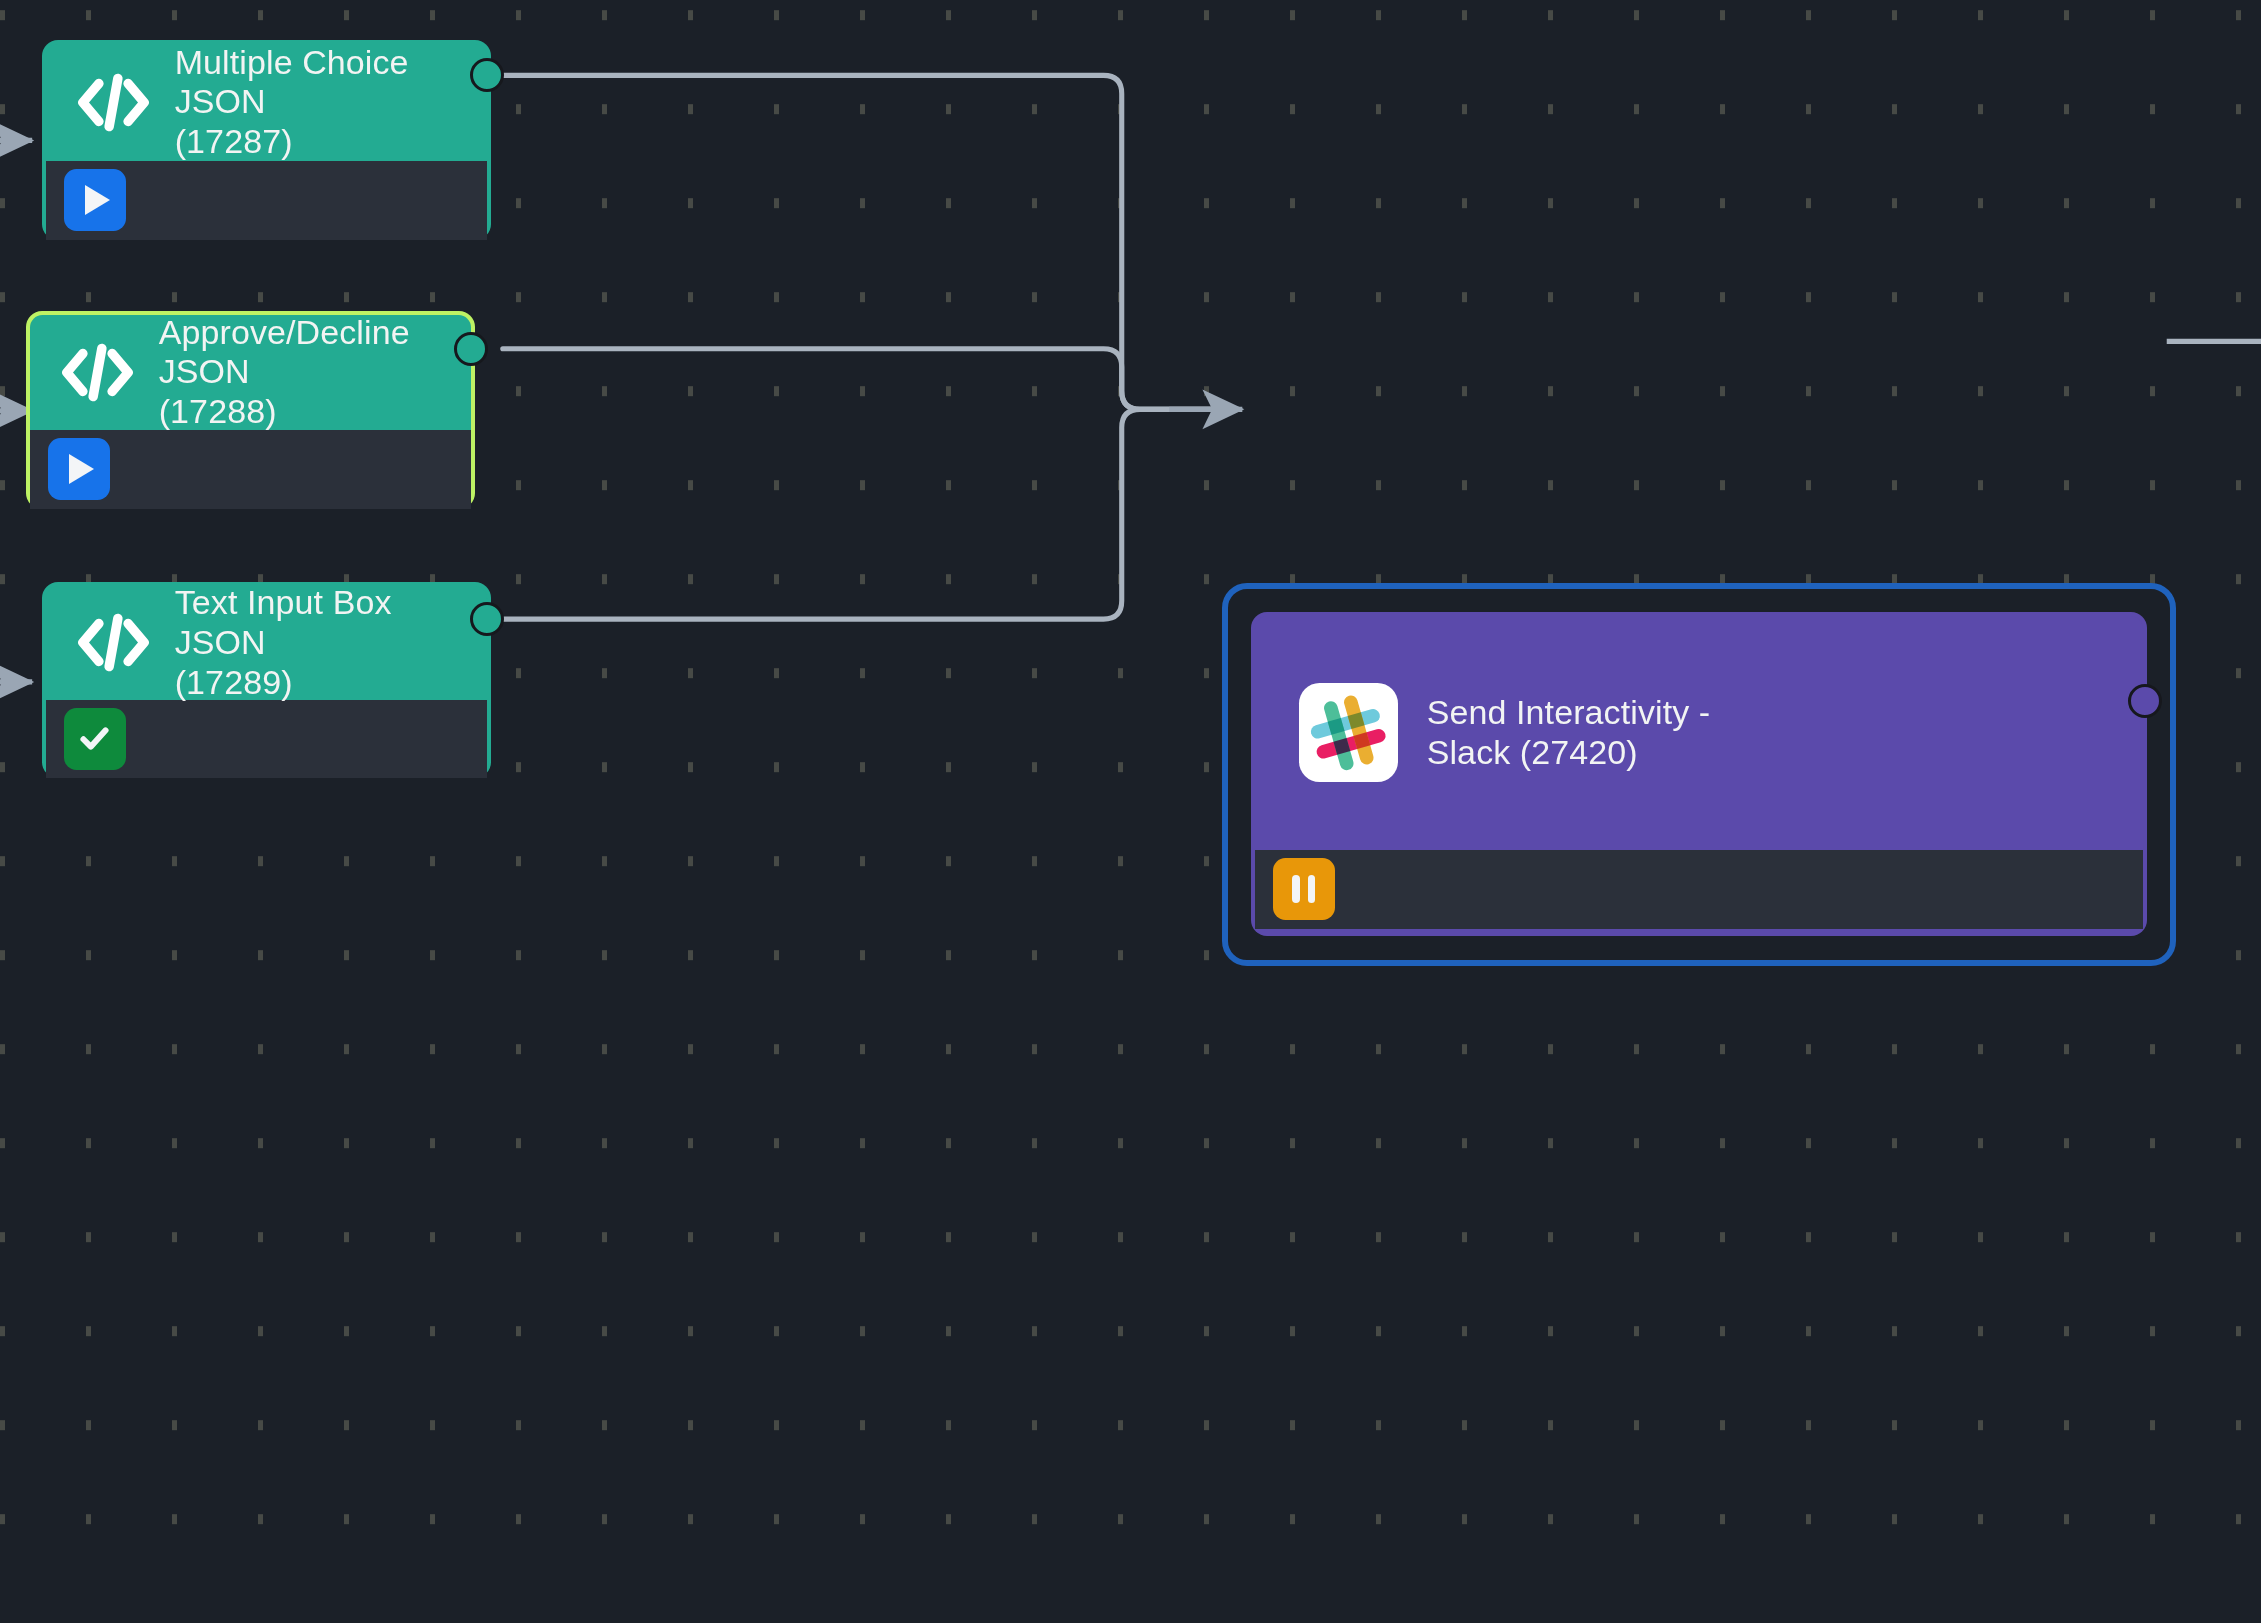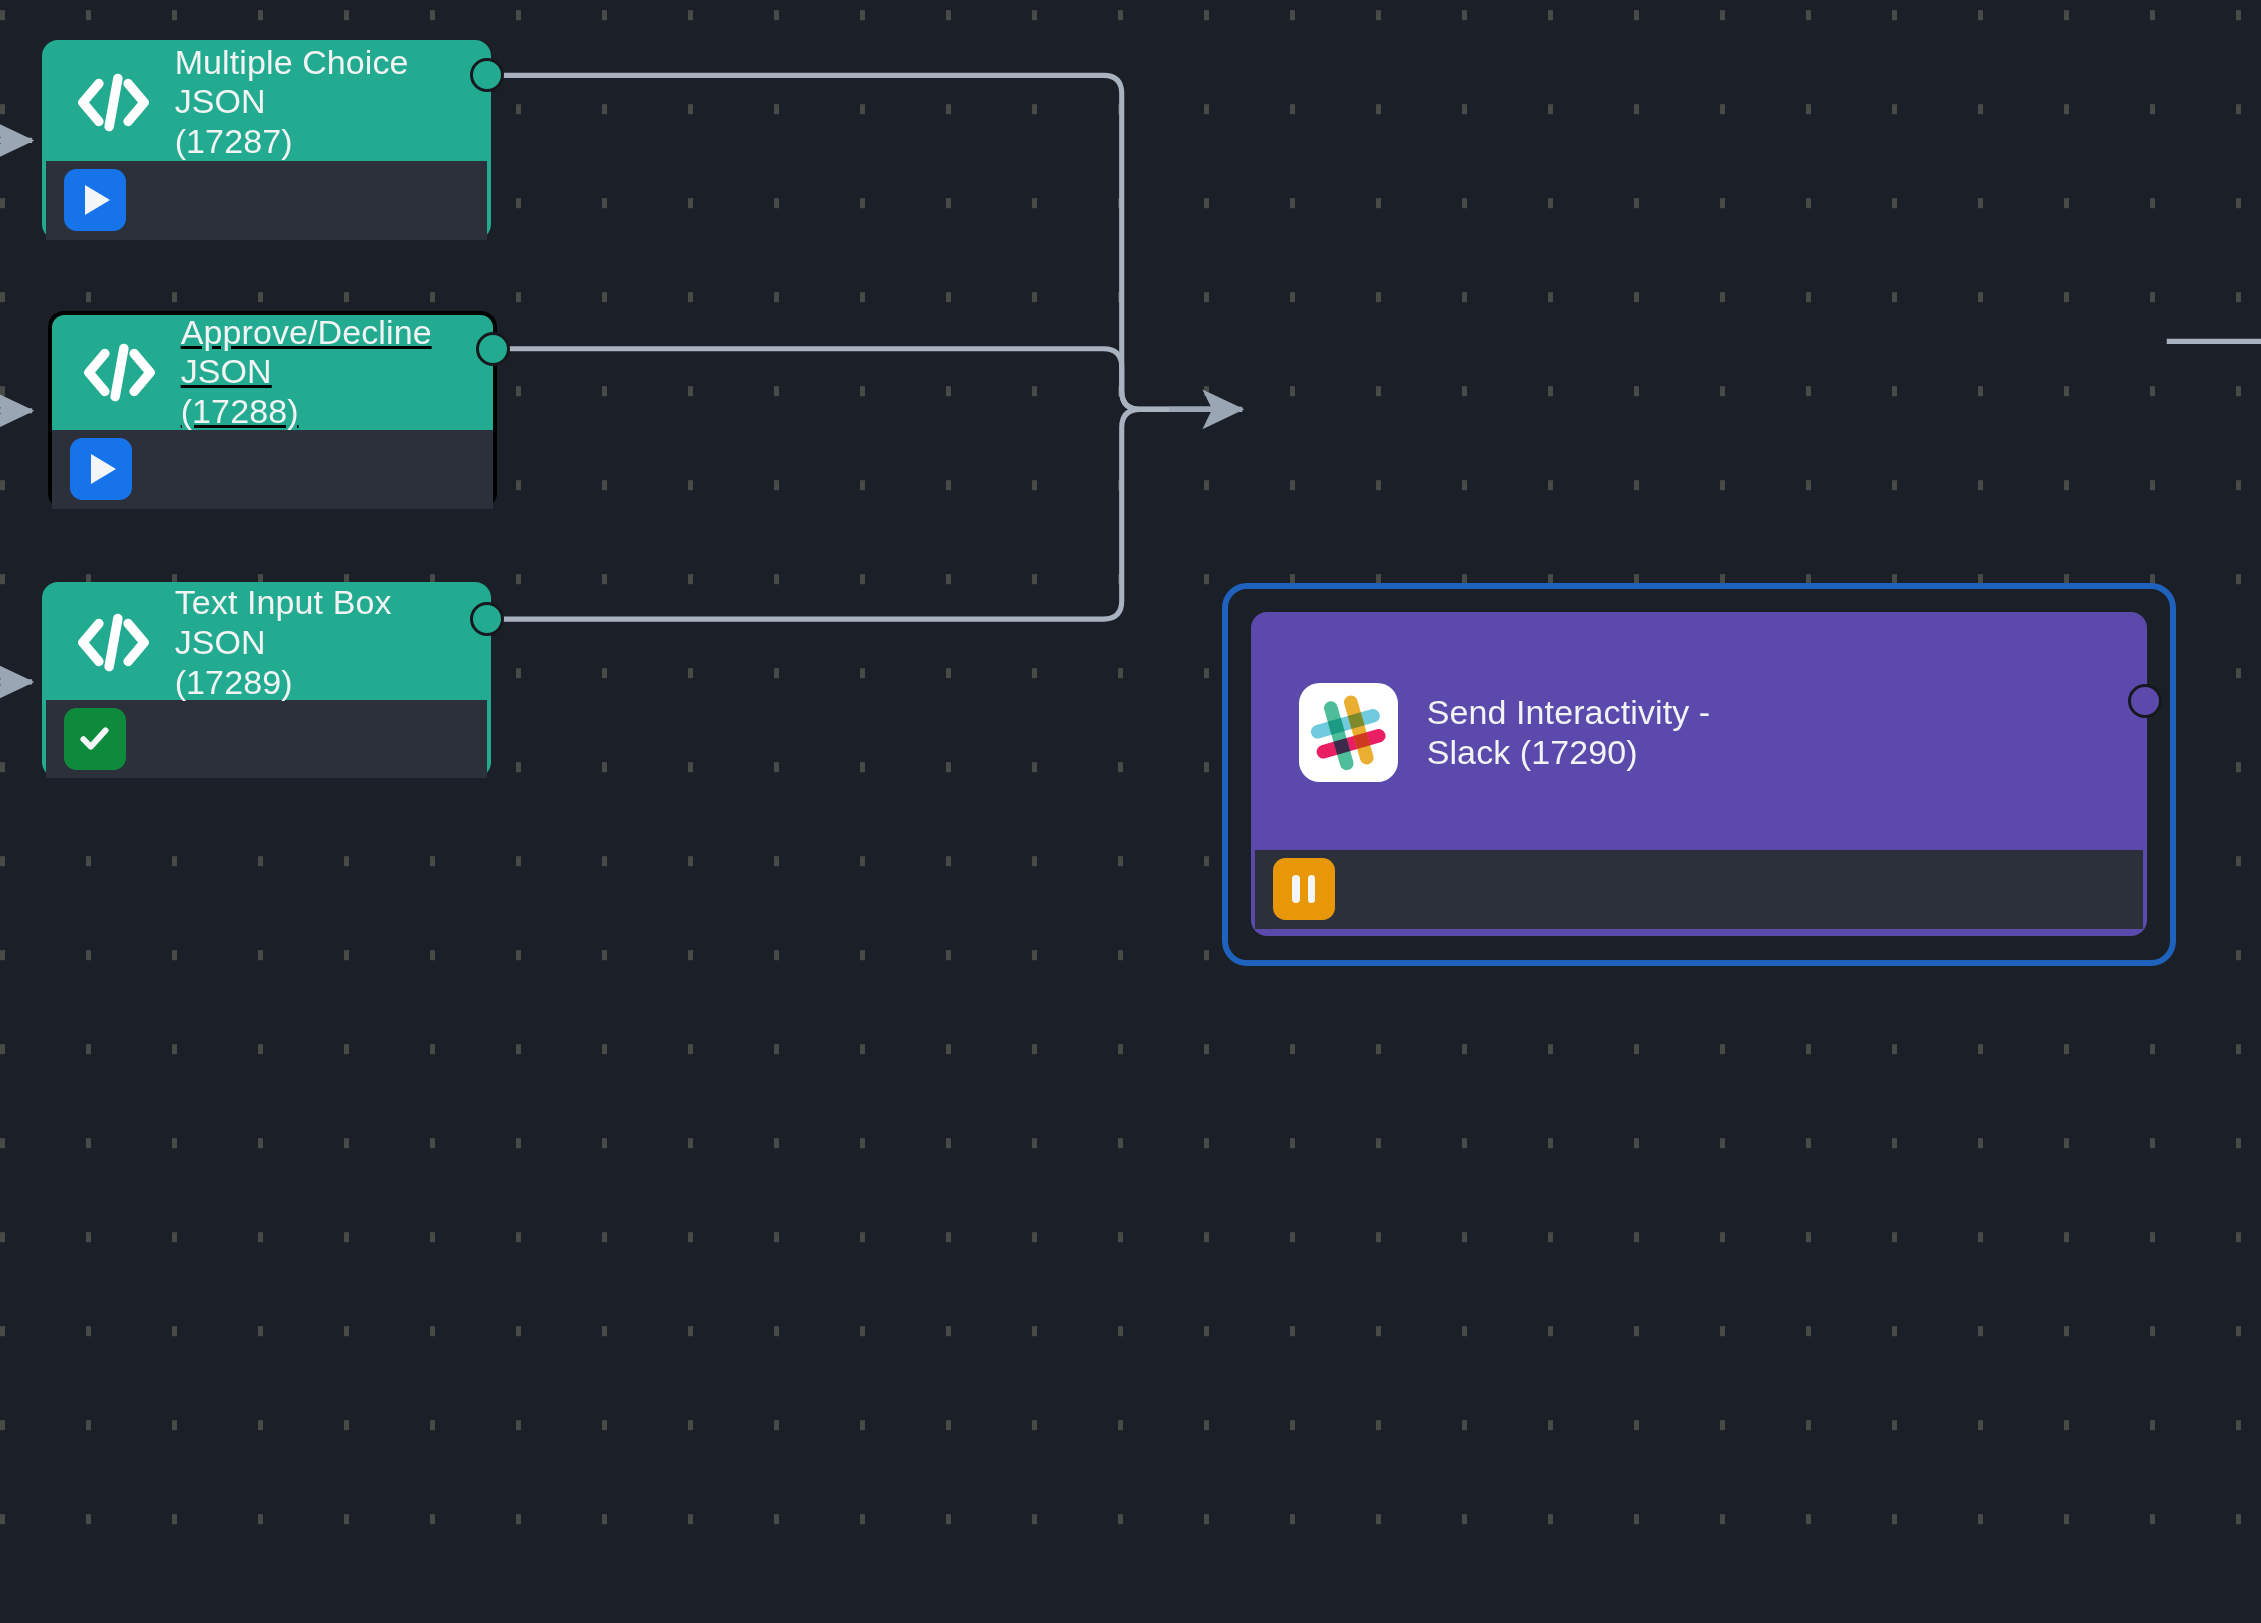--- a/index.html
+++ b/index.html
@@ -189,21 +189,21 @@
 (17287)</span>
     </div>
     <div class="body" style="height:79px;">
       <span class="chip run">
         <span class="play-tri"></span>
       </span>
     </div>
     <div class="port" style="background:#23ab92; right:-13px; top:18px;"></div>
   </div>
 
-  <div class="node" style="left:48px; top:311px; width:449px; height:198px; background:#000000;text-decoration:underline;">
+  <div class="node" style="left:26px; top:311px; width:449px; height:198px; background:#bef264;">
     <div class="head" style="height:115px; background:#23ab92;">
       <span class="icon-slot">
         <svg class="code-icon" width="73" height="63" viewBox="0 0 100 86" xmlns="http://www.w3.org/2000/svg">
           <g stroke="#ffffff" stroke-width="13" stroke-linecap="round" stroke-linejoin="round" fill="none">
             <polyline points="30,17 8,43 30,69"></polyline>
             <polyline points="70,17 92,43 70,69"></polyline>
             <line x1="56" y1="10" x2="44" y2="76"></line>
           </g>
         </svg>
       </span>
@@ -257,21 +257,21 @@
             <line x1="64" y1="14" x2="64" y2="86" stroke="#e9a820" stroke-width="17" opacity="0.92"></line>
 
             <rect x="29.5" y="55.5" width="17" height="17" fill="#3b1340" opacity="0.85"></rect>
             <rect x="55.5" y="55.5" width="17" height="17" fill="#c8201f" opacity="0.8"></rect>
             <rect x="29.5" y="29.5" width="17" height="17" fill="#0f8f7e" opacity="0.75"></rect>
             <rect x="55.5" y="29.5" width="17" height="17" fill="#5c7d2b" opacity="0.75"></rect>
           </g>
         </svg>
       </span>
       <span class="title">Send Interactivity -
-Slack (17290)</span>
+Slack (27420)</span>
     </div>
     <div class="body" style="height:79px;">
       <span class="chip pause">
         <span class="pause-bars">
             <i></i>
             <i></i>
           </span>
       </span>
     </div>
     <div class="port" style="background:#5b4aab; right:-14.6px; top:72px;"></div>

